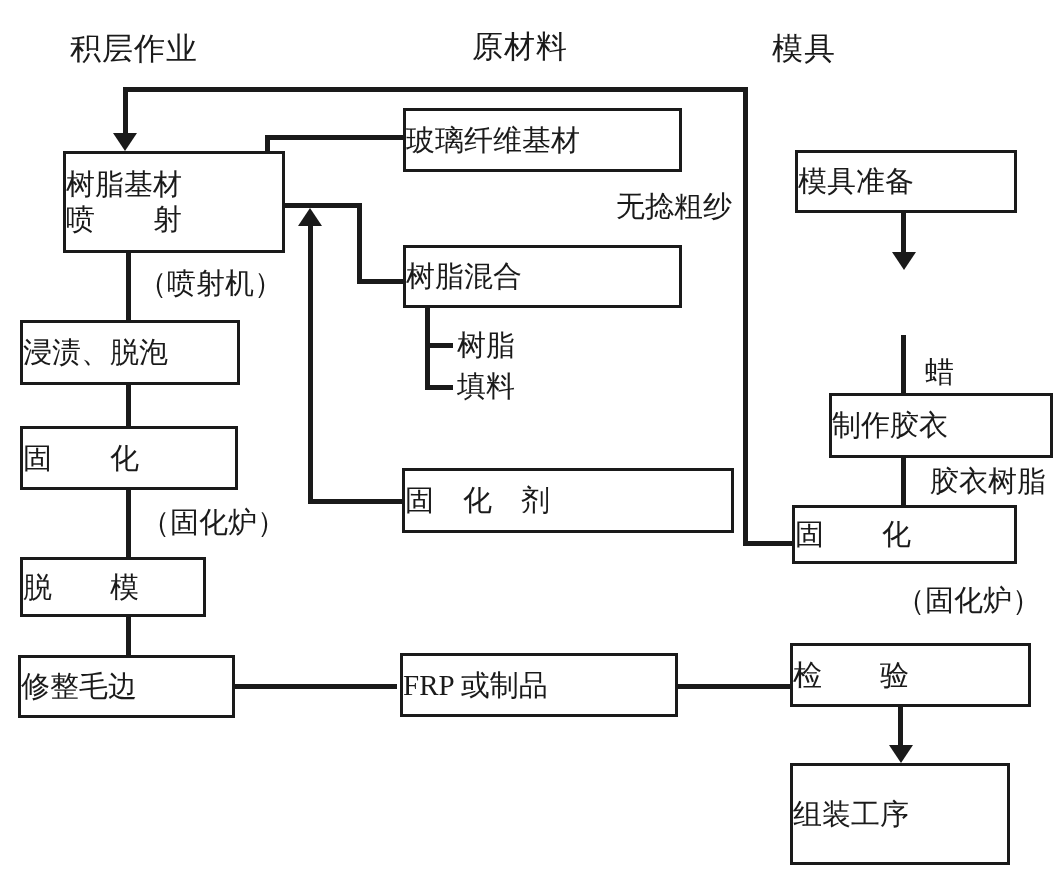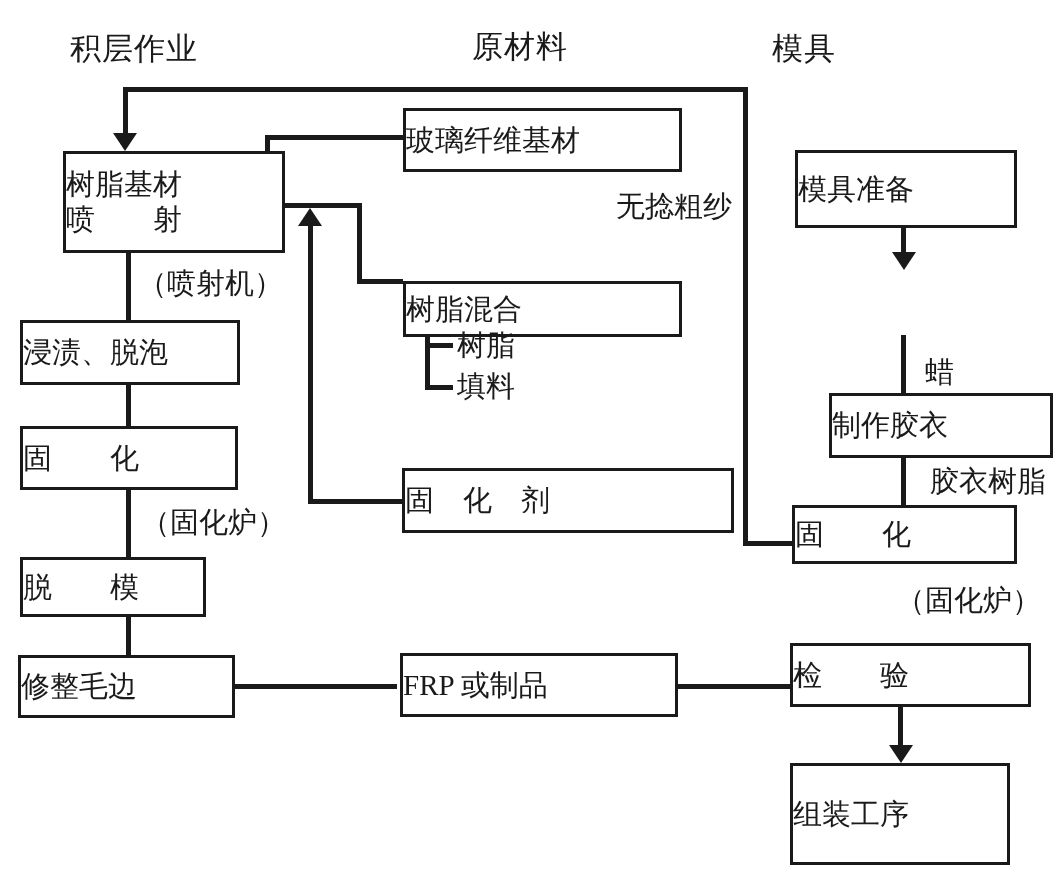--- a/index.html
+++ b/index.html
@@ -120,31 +120,31 @@
   <div class="box" style="left:20px; top:557px; width:186px; height:60px;">
     <span>脱　　模</span>
   </div>
   <div class="box" style="left:18px; top:655px; width:217px; height:63px;">
     <span>修整毛边</span>
   </div>
 
   <div class="box" style="left:403px; top:108px; width:279px; height:64px;">
     <span>玻璃纤维基材</span>
   </div>
-  <div class="box" style="left:403px; top:245px; width:279px; height:56px;margin-top:36px;">
+  <div class="box" style="left:403px; top:245px; width:279px; height:63px;">
     <span>树脂混合</span>
   </div>
   <div class="box" style="left:402px; top:468px; width:332px; height:65px;">
     <span>固　化　剂</span>
   </div>
   <div class="box" style="left:400px; top:653px; width:278px; height:64px;">
     <span>FRP 或制品</span>
   </div>
 
-  <div class="box" style="left:795px; top:150px; width:222px; height:78px;">
+  <div class="box" style="left:795px; top:150px; width:222px; height:63px;">
     <span>模具准备</span>
   </div>
   <div class="box" style="left:793px; top:393px; width:224px; height:65px;margin-left:36px;">
     <span>制作胶衣</span>
   </div>
   <div class="box" style="left:792px; top:505px; width:225px; height:59px;">
     <span>固　　化</span>
   </div>
   <div class="box" style="left:790px; top:643px; width:241px; height:64px;">
     <span>检　　验</span>

